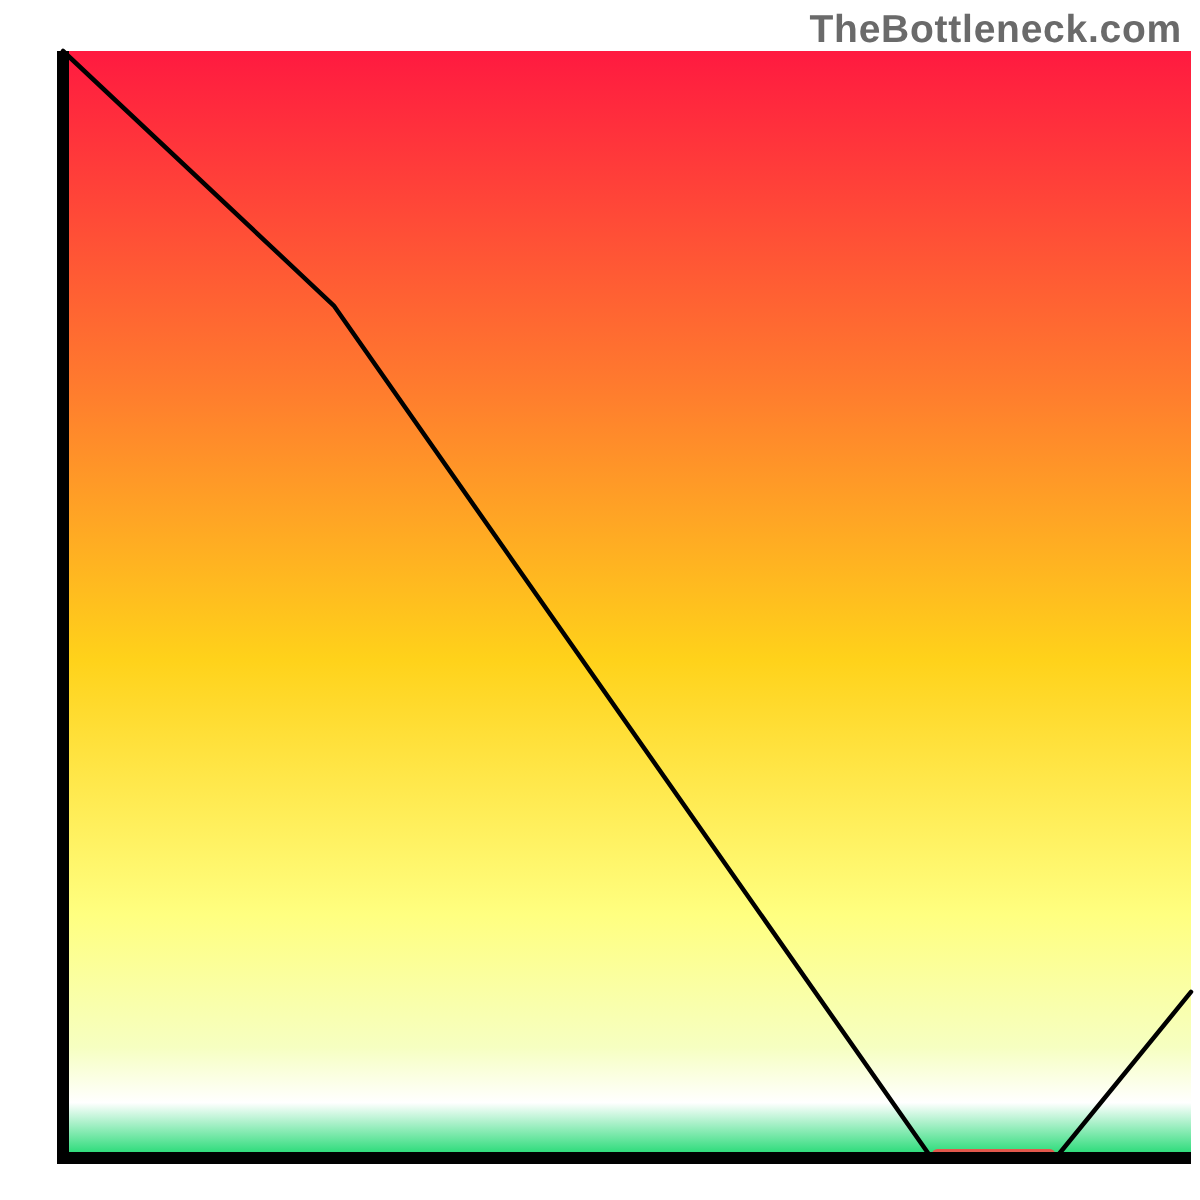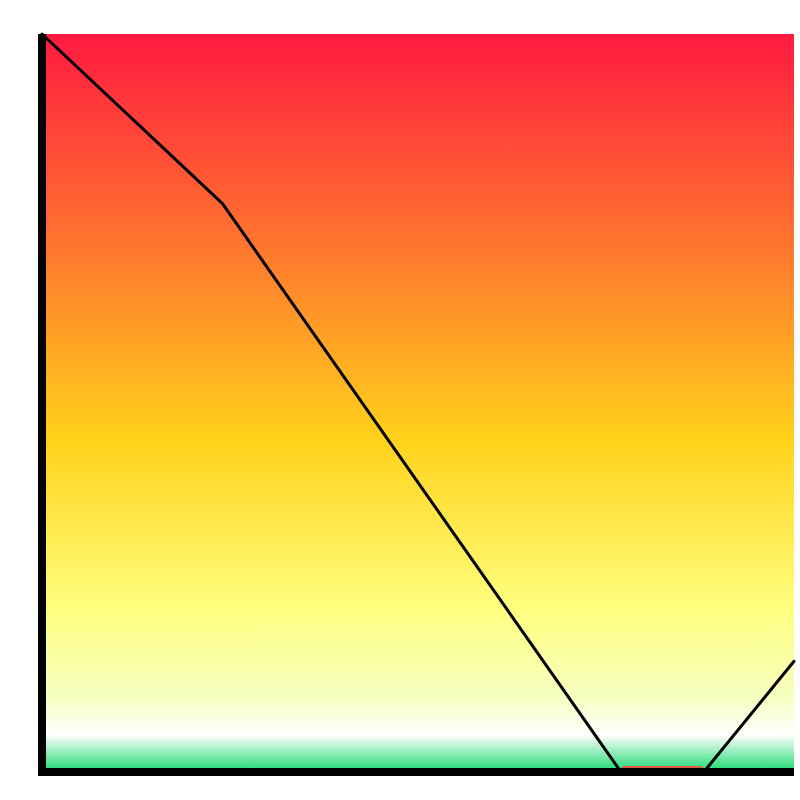--- a/index.html
+++ b/index.html
@@ -25,20 +25,21 @@
     color: #6a6a6a;
     letter-spacing: 0.5px;
   }
   svg { display: block; }
 </style>
 </head>
 <body>
 
 <div class="stage">
 
+  <div class="watermark">TheBottleneck.com</div>
 
   <svg id="chart-svg" width="800" height="800" viewBox="0 0 800 800">
     <defs>
       <linearGradient id="bg-grad" x1="0" y1="0" x2="0" y2="1">
         <stop id="g0" offset="0%" stop-color="#ff1a40"></stop>
         <stop id="g1" offset="30%" stop-color="#ff7a2e"></stop>
         <stop id="g2" offset="55%" stop-color="#ffd21a"></stop>
         <stop id="g3" offset="78%" stop-color="#ffff80"></stop>
         <stop id="g4" offset="90%" stop-color="#f6ffc1"></stop>
         <stop id="g5" offset="95%" stop-color="#ffffff"></stop>

